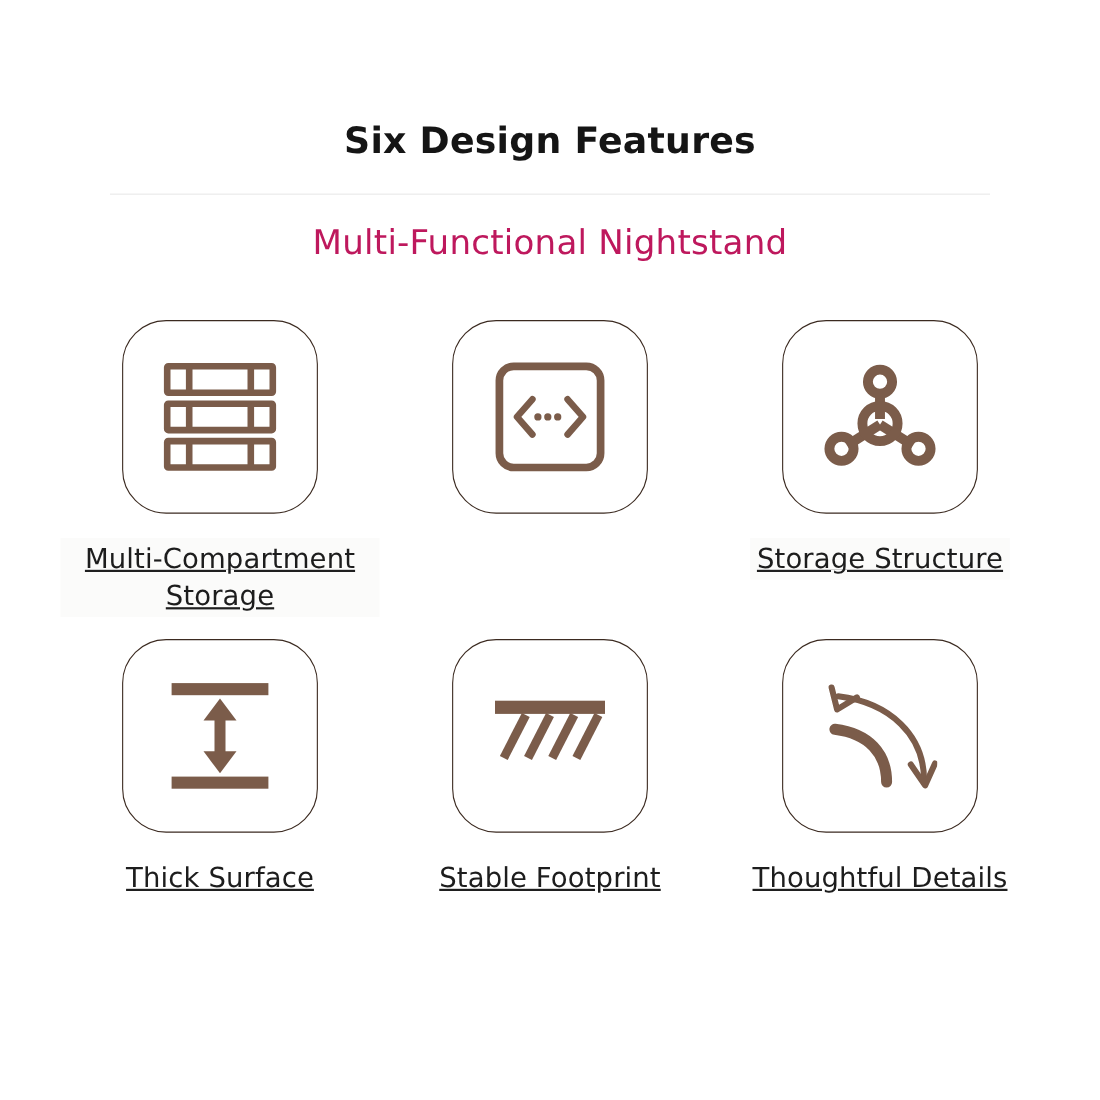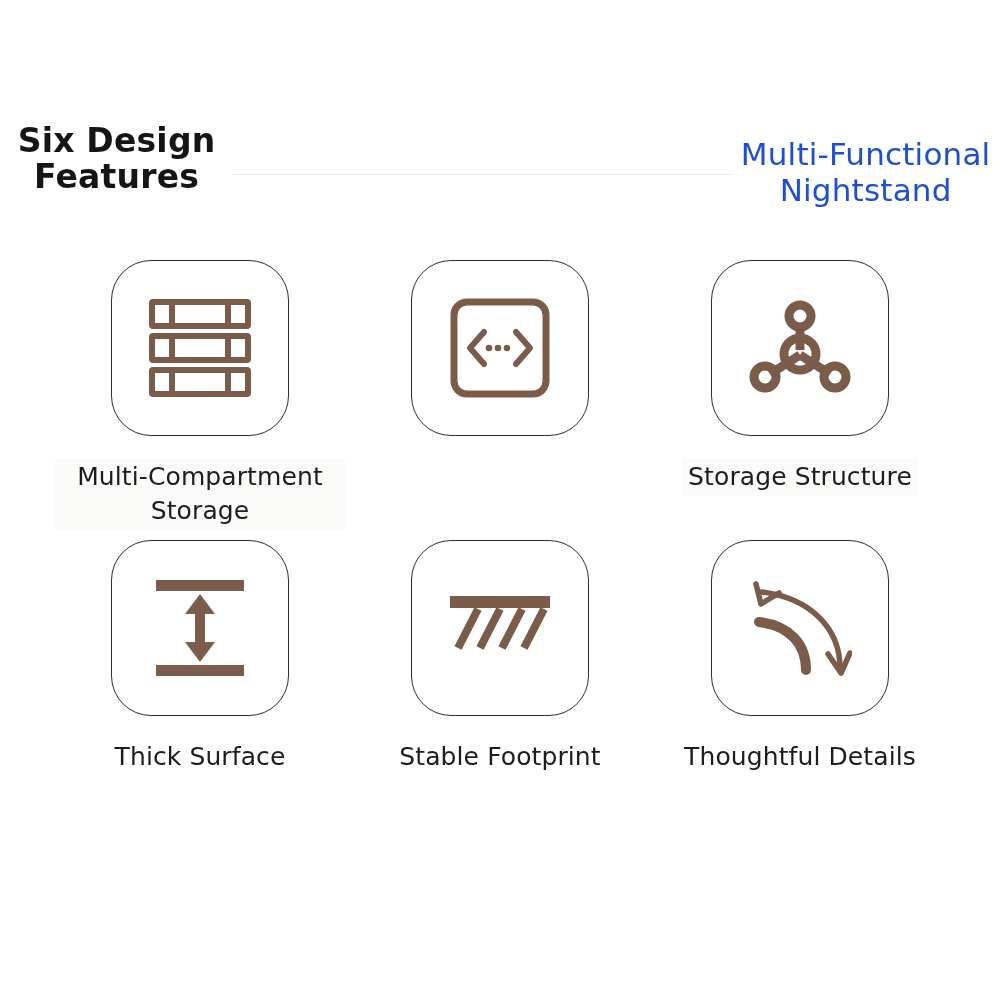--- a/index.html
+++ b/index.html
@@ -25,21 +25,21 @@
     display: flex;
     flex-direction: column;
     align-items: center;
   }
 
   
   .header {
     width: 100%;
     padding-top: 110px;
     display: flex;
-    flex-direction: row;
+    flex-direction: column;
     align-items: center;
   }
 
   .main-title {
     font-size: 33px;
     font-weight: 700;
     letter-spacing: 0.2px;
     color: #151515;
     line-height: 1.1;
     text-align: center;
@@ -50,33 +50,34 @@
     width: 800px;
     height: 1px;
     background: #e9e9e9;
     margin-top: 30px;
   }
 
   .subtitle {
     margin-top: 26px;
     font-size: 31px;
     font-weight: 400;
-    color: #1d4ed8;
+    color: #be185d;
     letter-spacing: 0.2px;
     text-align: center;
   }
 
   
   .features-grid {
     margin-top: 52px;
     width: 900px;
     display: grid;
     grid-template-columns: repeat(3, 1fr);
     grid-auto-rows: auto;
-    row-gap: 10px;
+    row-gap: 20px;
+    text-decoration: underline;
   }
 
   .feature-cell {
     display: flex;
     flex-direction: column;
     align-items: center;
   }
 
   .feature-row-1 .feature-label {
     background: #fbfbfa;

